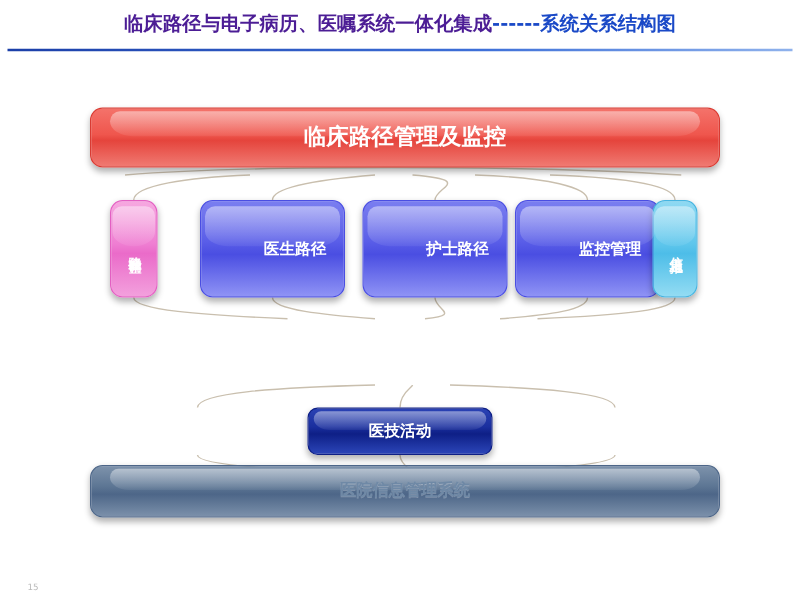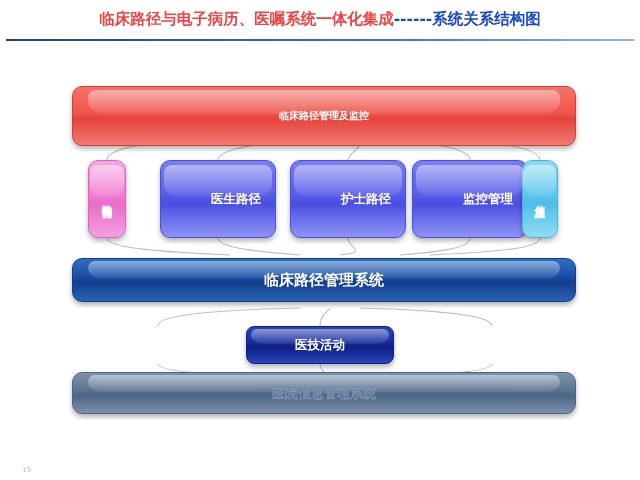--- a/index.html
+++ b/index.html
@@ -31,21 +31,21 @@
     align-items: center;
     justify-content: center;
   }
   .title-text {
     font-size: 15.5px;
     font-weight: bold;
     letter-spacing: 0px;
     white-space: nowrap;
     color: #2b2b8f;
   }
-  .title-part-a { color: #ef4444; }
+  .title-part-a { color: #4c1d95; }
   .title-part-b { color: #1a49c7; }
   .title-rule {
     position: absolute;
     left: 6px;
     top: 39px;
     width: 628px;
     height: 2px;
     background: linear-gradient(to right, #1b3fa8, #3d6fd8 60%, #8fb2ec);
   }
 
@@ -81,24 +81,24 @@
   }
   .shadow {
     box-shadow: 0 3px 5px rgba(0,0,0,0.30);
   }
 
   
   #top-bar {
     left: 72px;
     top: 86px;
     width: 504px;
-    height: 60px;
+    height: 48px;
     background: linear-gradient(to bottom, #f4726a 0%, #ef564d 45%, #e5443c 55%, #f07a72 100%);
     border: 1px solid #d93b33;
-    font-size: 10px;
+    font-size: 18px;
   }
 
   
   #pink-box {
     left: 88px;
     top: 160px;
     width: 38px;
     height: 78px;
     background: linear-gradient(to bottom, #f6a8e0 0%, #ef7ed2 45%, #ea6bc9 55%, #f3a0dd 100%);
     border: 1px solid #e35fc2;
@@ -249,23 +249,20 @@
     <span class="lbl">护士路径</span>
   </div>
   <div class="box gloss shadow violet-box" id="violet-3">
     <span class="lbl">监控管理</span>
   </div>
 
   <div class="box gloss shadow" id="cyan-box">
     <span class="lbl vertical-text">信息上推</span>
   </div>
 
-  <div class="box gloss shadow" id="main-bar">
-    <span class="lbl">临床路径管理系统</span>
-  </div>
 
   <div class="box gloss shadow navy-box" id="navy-2">
     <span class="lbl">医技活动</span>
   </div>
 
   <div class="box gloss shadow" id="bottom-bar">
     <span class="lbl">医院信息管理系统</span>
   </div>
 
   <div class="page-mark">15</div>

